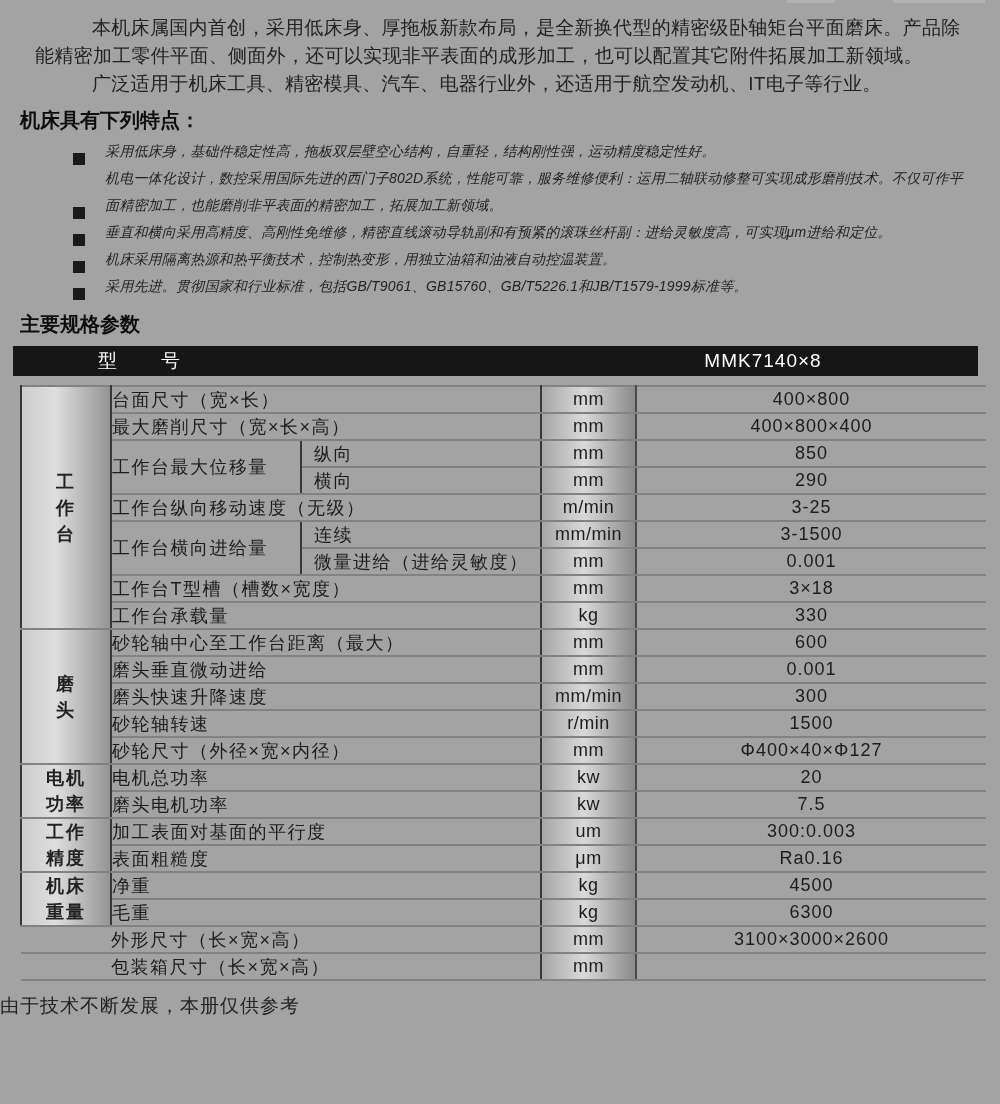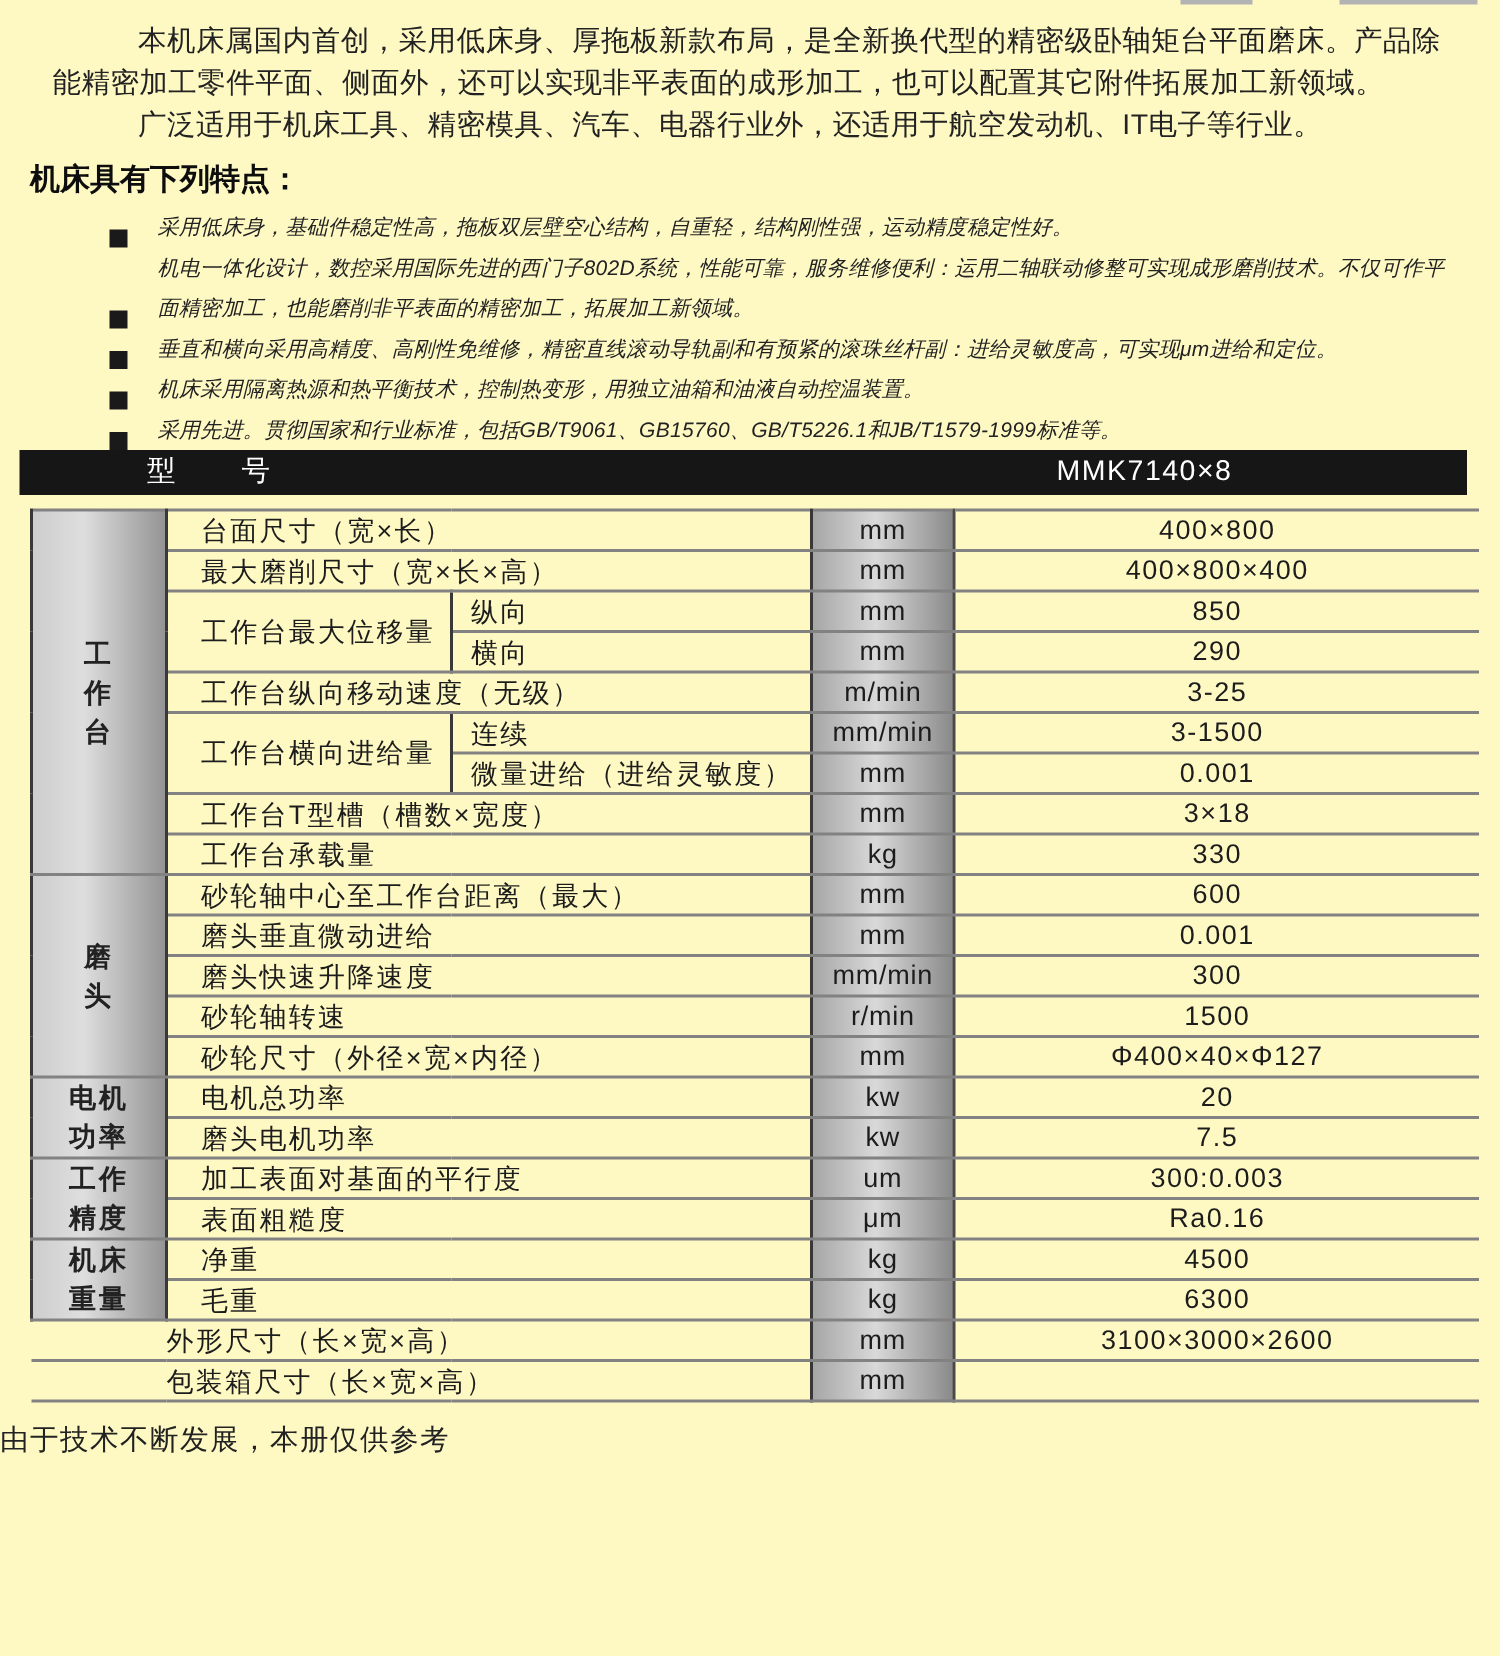--- a/index.html
+++ b/index.html
@@ -1,21 +1,21 @@
 <!DOCTYPE html>
 <html><head>
 <meta charset="utf-8">
 <style>
   html,body{margin:0;padding:0;background:#ffffff;}
   body{
     width:1000px;height:1104px;
     font-family:"Liberation Sans","DejaVu Sans",sans-serif;
     color:#222;
   }
-  .page{position:relative;width:1000px;height:1104px;overflow:hidden;background:#fef9c3;}
+  .page{position:relative;width:1000px;height:1104px;overflow:hidden;background:#a3a3a3;}
 
   
   .artifact{position:absolute;top:0;height:3px;background:#b3b3b3;}
   .artifact.a1{left:787px;width:48px;}
   .artifact.a2{left:893px;width:92px;}
 
   .intro{margin:14px 15px 0 35px;}
   .intro p{margin:0;width:932px;font-size:19px;line-height:28px;text-indent:57px;
     letter-spacing:.3px;color:#222;}
 
@@ -34,21 +34,21 @@
   .model-value{position:absolute;left:560px;width:380px;text-align:center;letter-spacing:1px;}
 
   table.specs-table{border-collapse:collapse;table-layout:fixed;margin:9px 0 0 20px;width:965px;
     font-size:18px;color:#1c1c1c;border-top:2px solid #828282;}
   .specs-table td,.specs-table th{height:25px;padding:0;border-bottom:2px solid #828282;font-weight:normal;vertical-align:middle;}
   .specs-table th.group{
     background:linear-gradient(to right,#cdcdcd 0%,#dedede 38%,#949494 100%);
     border-left:2px solid #383838;border-right:2px solid #383838;
     text-align:center;font-size:18px;color:#222;letter-spacing:2px;font-weight:bold;}
   .specs-table th.group .gline{display:block;line-height:26px;}
-  .specs-table td.name{text-align:left;padding-left:22px;letter-spacing:1.5px;border-right:2px solid #383838;}
+  .specs-table td.name{text-align:left;letter-spacing:1.5px;border-right:2px solid #383838;}
   .specs-table td.name.wide{padding-left:90px;}
   .specs-table td.sub{text-align:left;padding-left:12px;letter-spacing:1.5px;border-right:2px solid #383838;}
   .specs-table td.unit{
     background:linear-gradient(to right,#a6a6a6 0%,#d9d9d9 45%,#8a8a8a 100%);
     text-align:center;border-left:2px solid #4a4a4a;border-right:2px solid #4a4a4a;letter-spacing:.5px;}
   .specs-table td.value{text-align:center;letter-spacing:1px;}
 
   .footer-note{margin:12px 15px 0 0;width:985px;text-align:left;font-size:19px;color:#222;letter-spacing:1px;}
 </style>
 </head>
@@ -81,20 +81,21 @@
     <li>
         <span class="sq"></span>
         <span class="ftext">机床采用隔离热源和热平衡技术，控制热变形，用独立油箱和油液自动控温装置。</span>
       </li>
     <li>
         <span class="sq"></span>
         <span class="ftext">采用先进。贯彻国家和行业标准，包括GB/T9061、GB15760、GB/T5226.1和JB/T1579-1999标准等。</span>
       </li>
   </ul>
 
+  <h2 class="specs-heading">主要规格参数</h2>
 
   <div class="model-bar">
     <span class="model-label">型　　号</span>
     <span class="model-value">MMK7140×8</span>
   </div>
 
   <table class="specs-table">
     <colgroup>
       <col style="width:90px">
         <col style="width:190px">

